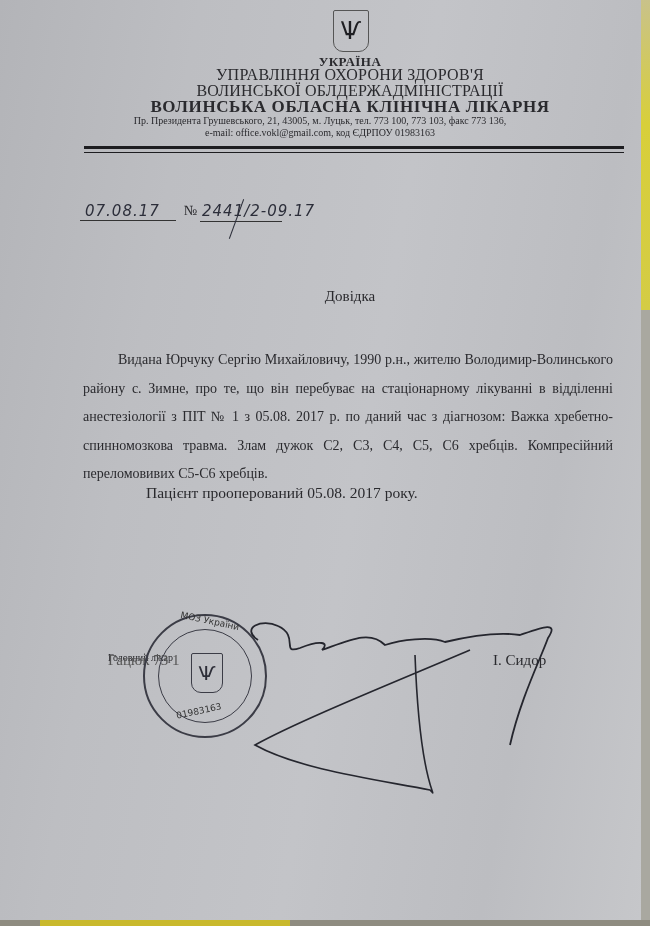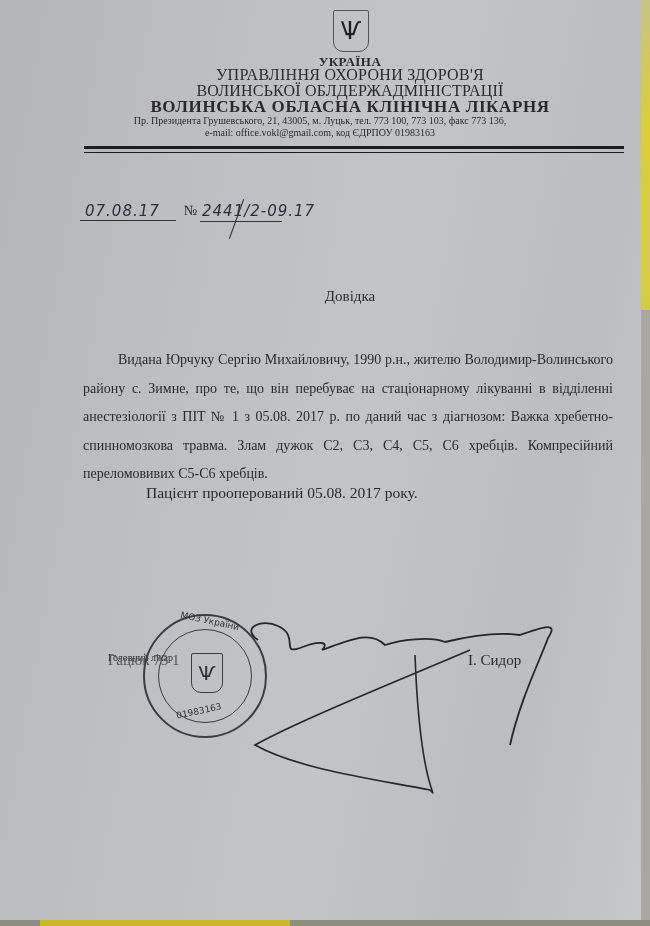--- a/index.html
+++ b/index.html
@@ -54,21 +54,21 @@
     .title { left: 0; top: 288px; width: 700px; text-align: center; font-size: 15px; }
     .body-p {
       left: 83px; top: 346px; width: 530px; font-size: 14px; line-height: 28.5px;
       text-align: justify; text-indent: 35px;
     }
     .line-extra { font-size: 15.5px; left: 118px; margin-left: 28px; }
     .l-operated { top: 484px; }
     .l-issued { top: 513px; }
     .sig-title { left: 108px; top: 652px; font-size: 10px; }
     .sig-sub { left: 108px; top: 652px; font-size: 15px; color: #555; }
-    .sig-name { left: 468px; top: 652px; font-size: 15px; }
+    .sig-name { left: 493px; top: 652px; font-size: 15px; }
     .stamp {
       left: 143px; top: 614px; width: 124px; height: 124px; border-radius: 50%;
       border: 2px solid #3b3c46; box-sizing: border-box;
     }
     .stamp-inner {
       left: 158px; top: 629px; width: 94px; height: 94px; border-radius: 50%;
       border: 1.5px solid #3b3c46; box-sizing: border-box;
     }
     .stamp-top { left: 180px; top: 616px; font-size: 9px; font-family: "DejaVu Sans", sans-serif; color: #333; transform: rotate(12deg); }
     .stamp-code { left: 176px; top: 706px; font-size: 9px; font-family: "DejaVu Sans", sans-serif; color: #333; transform: rotate(-12deg); }

